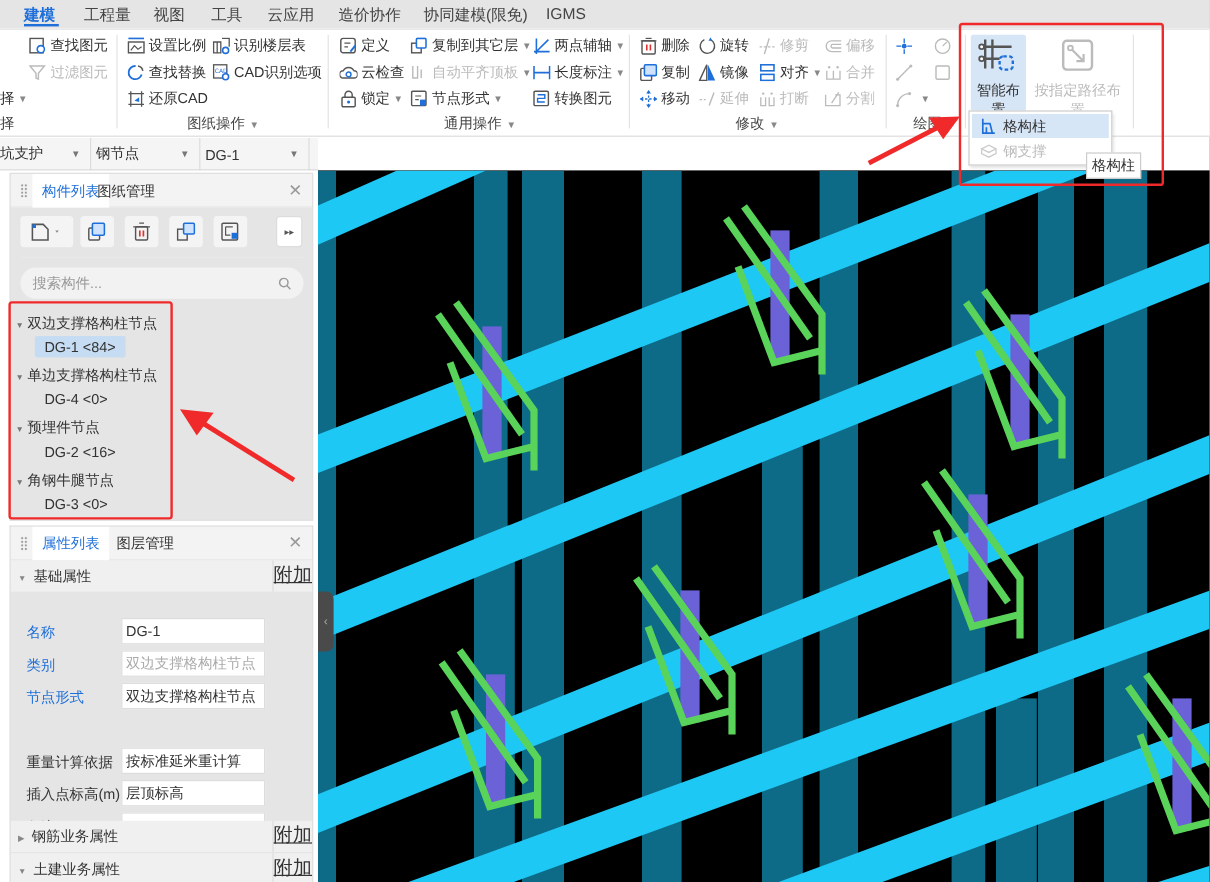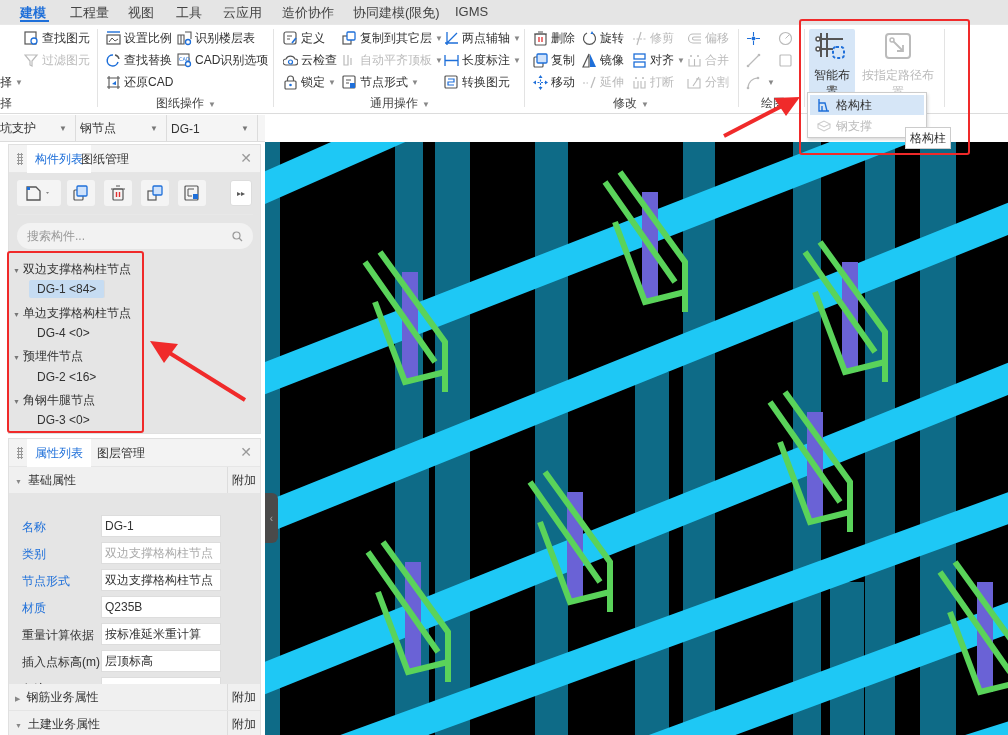--- a/index.html
+++ b/index.html
@@ -38,21 +38,21 @@
 .tree-leaf.sel{background:#c6dcf2;}
 
 .prow{position:absolute;left:0;width:251px;height:27px;margin-top:20px;}
 .plabel{position:absolute;left:13px;top:6px;font-size:12px;white-space:nowrap;}
 .plabel.blue{color:#1e6fd9;}
 .pval{position:absolute;left:92px;top:2px;width:120px;height:22px;border:1px solid #ddd;font-size:12px;line-height:20px;padding-left:3px;background:#fff;white-space:nowrap;overflow:hidden;}
 .pval.gray{color:#aaa;}
 .psec{position:absolute;left:0;width:251px;height:26px;background:#f0f0f0;}
 .psec .t{position:absolute;left:6px;top:5px;font-size:12px;}
 .psec .tri{font-size:7px;color:#888;margin-right:6px;}
-.psec .add{position:absolute;right:0;top:0;width:33px;height:26px;border-left:1px solid #ddd;font-size:12px;line-height:26px;text-align:center;cursor:pointer;}
+.psec .add{position:absolute;right:0;top:0;width:33px;height:26px;border-left:1px solid #ddd;font-size:16px;line-height:26px;text-align:center;cursor:pointer;text-decoration:underline;}
 
 #viewport{position:absolute;left:265px;top:142px;width:743px;height:593px;background:#000;overflow:hidden;}
 #collapse{position:absolute;left:265px;top:493px;width:13px;height:50px;background:#4a4a4a;border-radius:0 6px 6px 0;color:#aaa;font-size:10px;display:flex;align-items:center;justify-content:center;cursor:pointer;}
 
 #dropdown{position:absolute;left:807px;top:92px;width:120px;height:46px;background:#fff;border:1px solid #ccc;box-shadow:1px 2px 3px rgba(0,0,0,.15);}
 .dd-item{position:absolute;left:2px;width:114px;height:20px;font-size:12px;line-height:20px;padding-left:26px;cursor:pointer;}
 .dd-item.hl{background:#d6e6f7;}
 .dd-item.dis{color:#bbb;}
 #tooltip{position:absolute;left:905px;top:127px;width:46px;height:22px;background:#fff;border:1px solid #ccc;font-size:12px;line-height:20px;text-align:center;}
 .redbox{position:absolute;border:2px solid #f02a2a;border-radius:3px;pointer-events:none;}
@@ -448,24 +448,20 @@
     <span class="plabel blue">名称</span>
     <span class="pval">DG-1</span>
   </div>
   <div class="prow" style="top:81px">
     <span class="plabel blue">类别</span>
     <span class="pval gray">双边支撑格构柱节点</span>
   </div>
   <div class="prow" style="top:108px">
     <span class="plabel blue">节点形式</span>
     <span class="pval">双边支撑格构柱节点</span>
-  </div>
-  <div class="prow" style="top:135px">
-    <span class="plabel blue">材质</span>
-    <span class="pval">Q235B</span>
   </div>
   <div class="prow" style="top:162px">
     <span class="plabel">重量计算依据</span>
     <span class="pval">按标准延米重计算</span>
   </div>
   <div class="prow" style="top:189px">
     <span class="plabel">插入点标高(m)</span>
     <span class="pval">层顶标高</span>
   </div>
   <div class="prow" style="top:216px">

